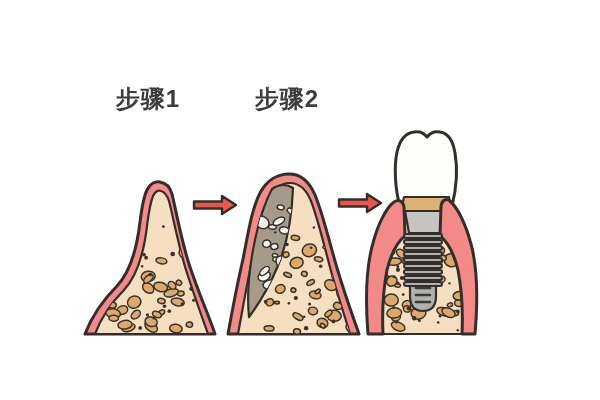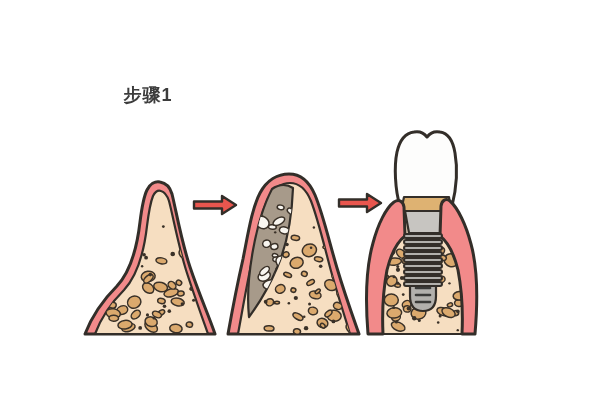--- a/index.html
+++ b/index.html
@@ -2,21 +2,21 @@
 <html style="--label: #3c3c3c; --ink: #332e29; --ink2: #3a3128; --gum: #f28a8a; --bone: #f6dec1; --blob: #dba96d; --graft: #a79a8a; --particle: #f8f5ef; --crown: #fdfdfc; --collar: #deb272; --abutment: #c7c5c1; --screw: #b2b0ac; --arrow: #e9564e; --background: #ffffff;"><head>
 <meta charset="utf-8">
 <style>
   html,body{margin:0;padding:0;background:#ffffff;}
   .canvas{
     position:relative;width:600px;height:400px;background:#ffffff;
     overflow:hidden;font-family:"Liberation Sans","DejaVu Sans",sans-serif;
   }
   .step-label{
     position:absolute;top:83px;transform:translateX(-50%);
-    font-size:18px;font-weight:bold;color:var(--label,#3c3c3c);
+    font-size:24px;font-weight:bold;color:var(--label,#3c3c3c);
     letter-spacing:1px;white-space:nowrap;
   }
   #label-1{left:148px;} #label-2{left:287px;} #label-3{left:422px;}
   svg{position:absolute;left:0;top:0;}
   .ink   {stroke:var(--ink,#332e29);stroke-width:3;stroke-linejoin:round;fill:none;}
   .gum   {fill:var(--gum,#f28a8a);}
   .bone  {fill:var(--bone,#f6dec1);}
   .graft {fill:var(--graft,#a79a8a);}
   .crown {fill:var(--crown,#fdfdfc);}
   .collar{fill:var(--collar,#deb272);}
@@ -24,20 +24,21 @@
   .screw {fill:var(--screw,#b2b0ac);}
   .arrow {fill:var(--arrow,#e9564e);stroke:var(--ink,#332e29);stroke-width:2.4;stroke-linejoin:round;}
   .thin  {stroke-width:2.2;}
 </style>
 </head>
 <body>
 
 <div class="canvas">
 
   <div class="step-label" id="label-1">步骤1</div>
+  <div class="step-label" id="label-2">步骤2</div>
 
   <svg width="600" height="400" viewBox="0 0 600 400">
     <defs>
         <clipPath id="clip-bone1">
           <path d="M95,334 C101,318 111,303 124,290 C137,276 144,252 147,226
            C149,210 151,201 153,196 C155,192 158,190 161,191
            C165,192 167,195 169,201 C173,216 178,244 186,270
            C194,295 202,317 208,334 Z"></path>
         </clipPath>
         <clipPath id="clip-bone2">

